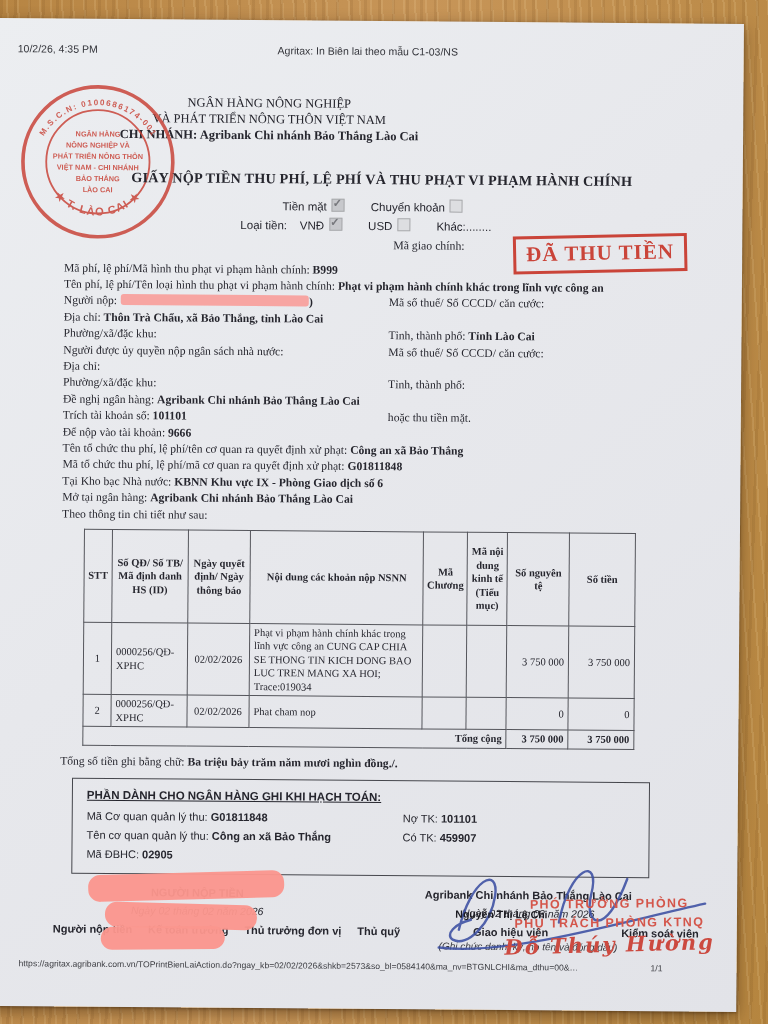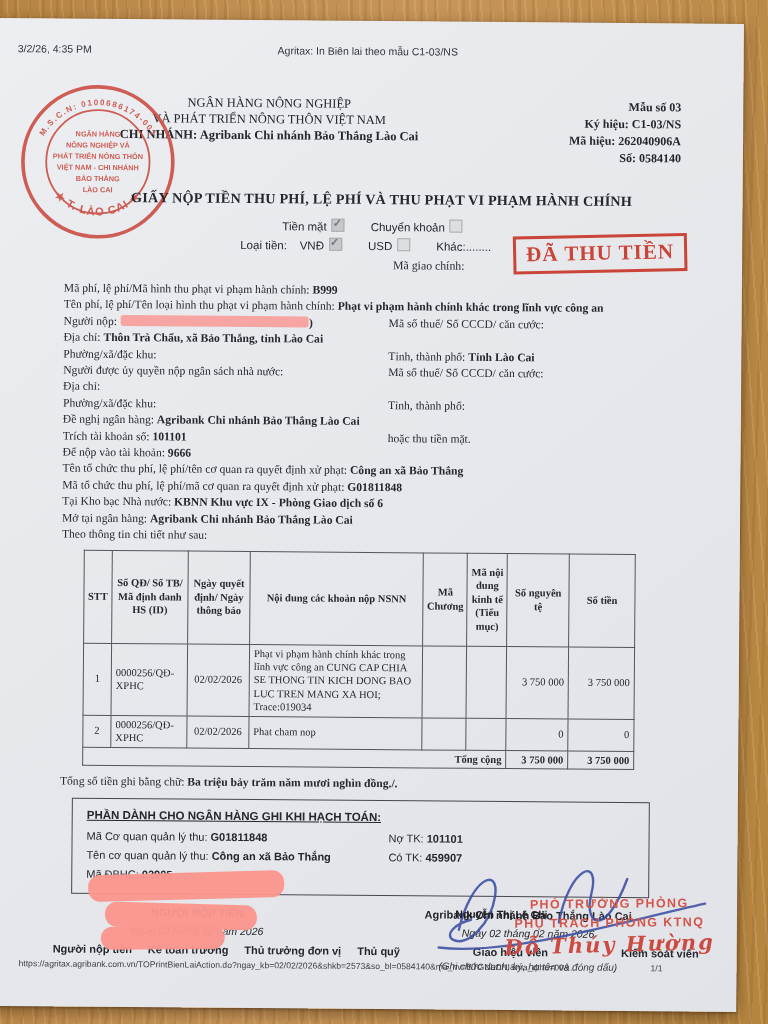--- a/index.html
+++ b/index.html
@@ -51,21 +51,21 @@
   td.ctr{text-align:center;}
   tr.total td{font-weight:bold;}
   
   .amount-words{margin:9px 44px 0 74px;font-size:11.6px;}
   .amount-words .val{font-weight:bold;}
   
   .acc-box{margin:10px 0 0 86px;width:548px;border:1.5px solid #45464c;padding:7px 14px 9px;font:11px "Liberation Sans",sans-serif;line-height:19px;}
   .acc-title{font-weight:bold;text-decoration:underline;font-size:11.5px;margin-bottom:2px;}
   .acc-row{position:relative;}
   .acc-row .val{font-weight:bold;}
-  .acc-row .rcol{position:absolute;left:302px;top:0;}
+  .acc-row .rcol{position:absolute;left:316px;top:0;}
   
   .sig-section{display:flex;margin:12px 30px 0 60px;font-family:"Liberation Sans",sans-serif;position:relative;z-index:1;}
   .sig-col{text-align:center;}
   .sig-col.left{width:46%;}
   .sig-col.right{width:54%;}
   .sig-head{font-weight:bold;font-size:11px;}
   .sig-date{font-style:italic;font-size:10.5px;margin-top:6px;}
   .sig-roles{display:flex;justify-content:space-between;font-weight:bold;font-size:11px;margin-top:7px;padding:0 8px;}
   .sig-note{font-style:italic;font-size:10px;margin-top:3px;color:#3a3b40;}
   
@@ -83,21 +83,21 @@
   .doc-footer{position:absolute;left:34px;top:940px;width:644px;display:flex;justify-content:space-between;
     font:8.6px "Liberation Sans",sans-serif;color:#3c3d42;}
   .stamp-text{fill:#c9453a;font-family:"Liberation Sans",sans-serif;font-weight:bold;}
 </style>
 </head>
 <body>
 
 <div class="paper">
 
   <div class="print-header">
-    <span>3/2/26, 4:35 PM</span>
+    <span>10/2/26, 4:35 PM</span>
     <span class="ctr">Agritax: In Biên lai theo mẫu C1-03/NS</span>
   </div>
 
   <div class="doc-header">
     <svg class="round-stamp" viewBox="0 0 160 160">
       <circle cx="80" cy="80" r="74" fill="none" stroke="#c9453a" stroke-width="3.6"></circle>
       <circle cx="80" cy="80" r="51" fill="none" stroke="#c9453a" stroke-width="1.8"></circle>
       <defs>
         <path id="arcTop" d="M 18,86 A 62,62 0 1 1 142,86"></path>
         <path id="arcBot" d="M 24,90 A 58,58 0 0 0 136,90"></path>
@@ -116,26 +116,20 @@
       <text class="stamp-text" x="80" y="110" font-size="7.2" text-anchor="middle">LÀO CAI</text>
     </svg>
     <div class="bank-block">
       <div>NGÂN HÀNG NÔNG NGHIỆP</div>
       <div>VÀ PHÁT TRIỂN NÔNG THÔN VIỆT NAM</div>
       <div class="bank-branch">
         <span>CHI NHÁNH:</span>
         <span>Agribank Chi nhánh Bảo Thắng Lào Cai</span>
       </div>
     </div>
-    <div class="form-meta">
-      <div>Mẫu số 03</div>
-      <div>Ký hiệu: C1-03/NS</div>
-      <div>Mã hiệu: 262040906A</div>
-      <div>Số: 0584140</div>
-    </div>
   </div>
 
   <div class="doc-title">GIẤY NỘP TIỀN THU PHÍ, LỆ PHÍ VÀ THU PHẠT VI PHẠM HÀNH CHÍNH</div>
 
   <div class="options">
     <div class="opt-row1">
       <span>Tiền mặt</span><span class="cb checked"></span><span>Chuyển khoản</span><span class="cb"></span>
     </div>
     <div>
       <span>Loại tiền:</span>&nbsp;&nbsp;&nbsp;

